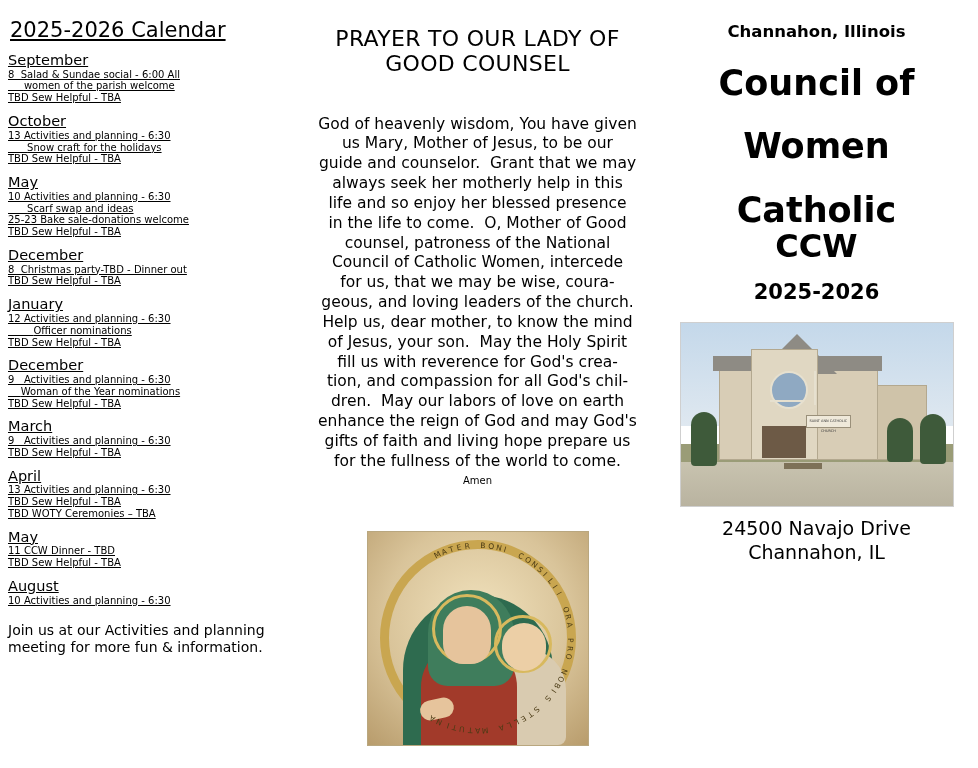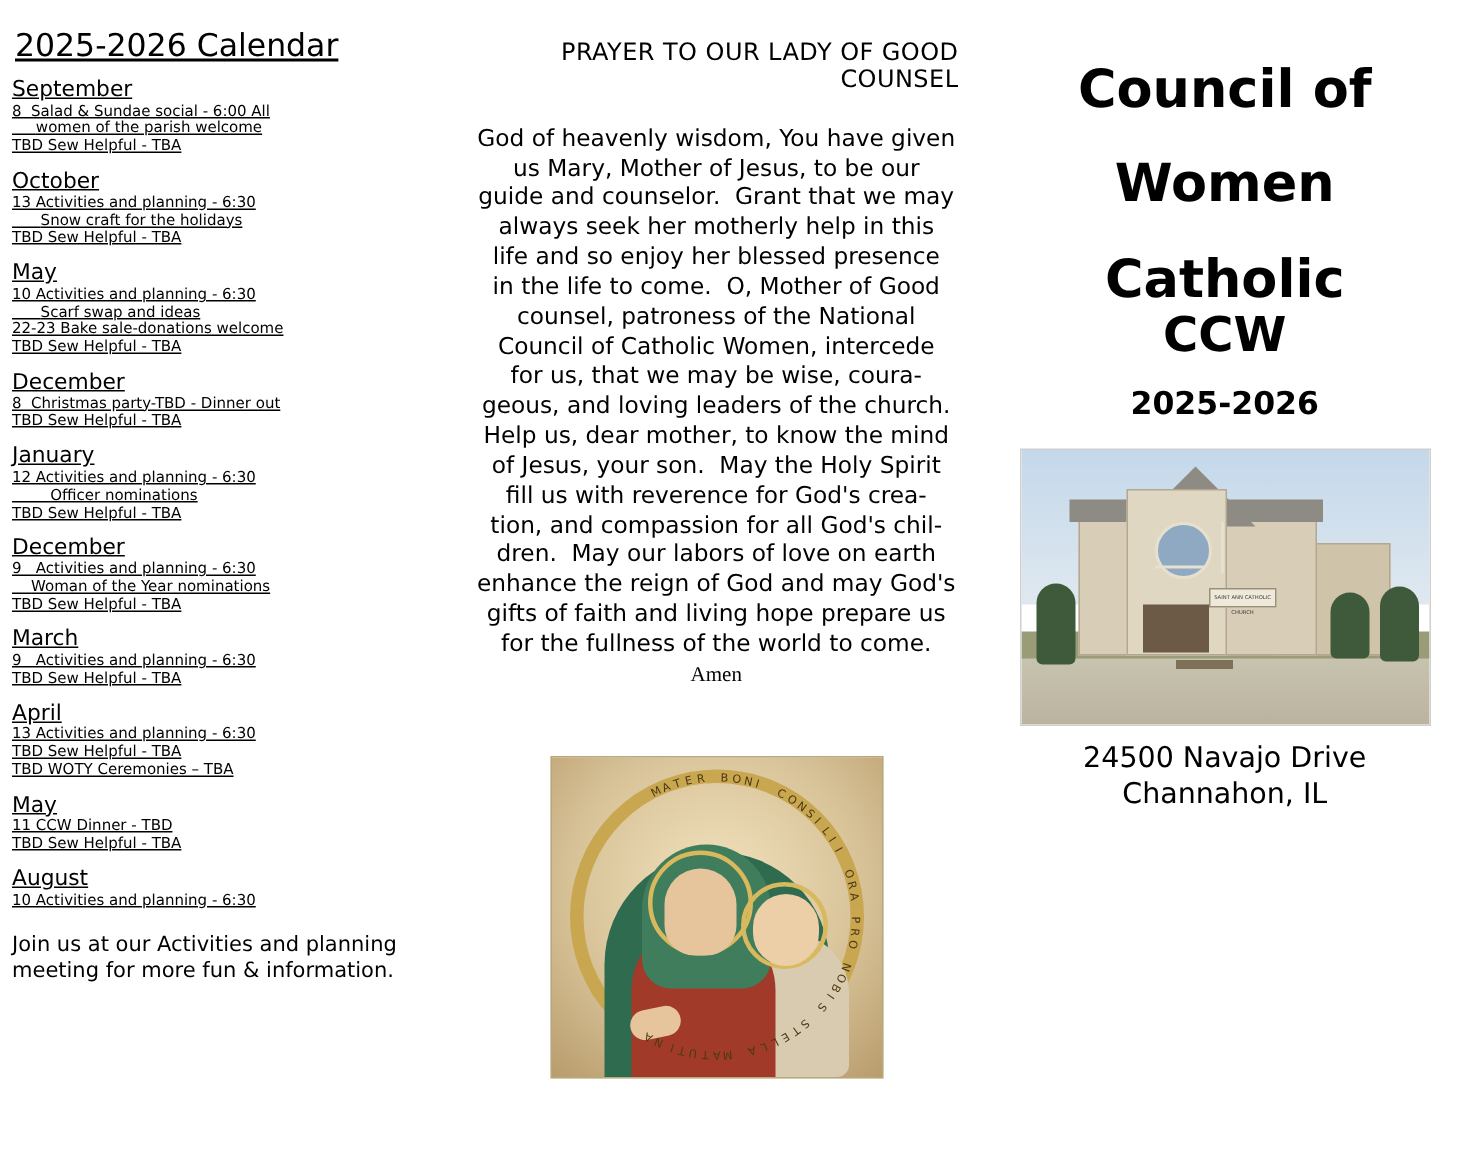--- a/index.html
+++ b/index.html
@@ -58,38 +58,36 @@
   }
 
   
   .col-prayer {
     width: 355px;
     padding: 14px 10px 0 10px;
     box-sizing: border-box;
     text-align: center;
   }
   .prayer-title {
-    font-size: 16px;
+    font-size: 22px;
     line-height: 1.15;
-    margin: 12px 6px 20px 6px;
+    margin: 12px 6px 38px 6px;
     letter-spacing: 0.3px;
-    text-align: right;
   }
   .prayer-body {
     font-size: 15.5px;
     line-height: 1.28;
     text-align: center;
     margin: 0 6px;
     white-space: pre-wrap;
   }
   .prayer-amen {
-    font-size: 14px;
+    font-size: 10px;
     line-height: 1.3;
     margin-top: 2px;
-    font-family: Liberation Serif, serif;
   }
   .icon-image {
     margin: 44px auto 0 auto;
     width: 222px;
     height: 215px;
     position: relative;
     overflow: hidden;
     background: #e8d9b8;
     border: 1px solid #b9a77f;
     box-sizing: border-box;
@@ -320,21 +318,21 @@
       <div class="month-name">October</div>
       <div class="month-line">13 Activities and planning - 6:30</div>
       <div class="month-line">      Snow craft for the holidays</div>
       <div class="month-line">TBD Sew Helpful - TBA</div>
     </div>
 
     <div class="month-block">
       <div class="month-name">May</div>
       <div class="month-line">10 Activities and planning - 6:30</div>
       <div class="month-line">      Scarf swap and ideas</div>
-      <div class="month-line">22-23 Bake sale-donations welcome</div>
+      <div class="month-line">25-23 Bake sale-donations welcome</div>
       <div class="month-line">TBD Sew Helpful - TBA</div>
     </div>
 
     <div class="month-block">
       <div class="month-name">December</div>
       <div class="month-line">8  Christmas party-TBD - Dinner out</div>
       <div class="month-line">TBD Sew Helpful - TBA</div>
     </div>
 
     <div class="month-block">
@@ -455,20 +453,21 @@
           <span style="transform: rotate(188.333deg) translate(0px, -97px); transform-origin: 0px 0px;">U</span>
           <span style="transform: rotate(193.25deg) translate(0px, -97px); transform-origin: 0px 0px;">T</span>
           <span style="transform: rotate(198.167deg) translate(0px, -97px); transform-origin: 0px 0px;">I</span>
           <span style="transform: rotate(203.083deg) translate(0px, -97px); transform-origin: 0px 0px;">N</span>
           <span style="transform: rotate(208deg) translate(0px, -97px); transform-origin: 0px 0px;">A</span>
         </div>
     </div>
   </div>
 
   <div class="col-cover">
+    <div class="church-city">Channahon, Illinois</div>
 
     <div class="org-title">Council of</div>
     <div class="org-title">Women</div>
     <div class="org-title">Catholic</div>
     <div class="org-abbrev">CCW</div>
     <div class="org-years">2025-2026</div>
 
     <div class="photo">
       <div class="sky"></div>
       <div class="ground"></div>

